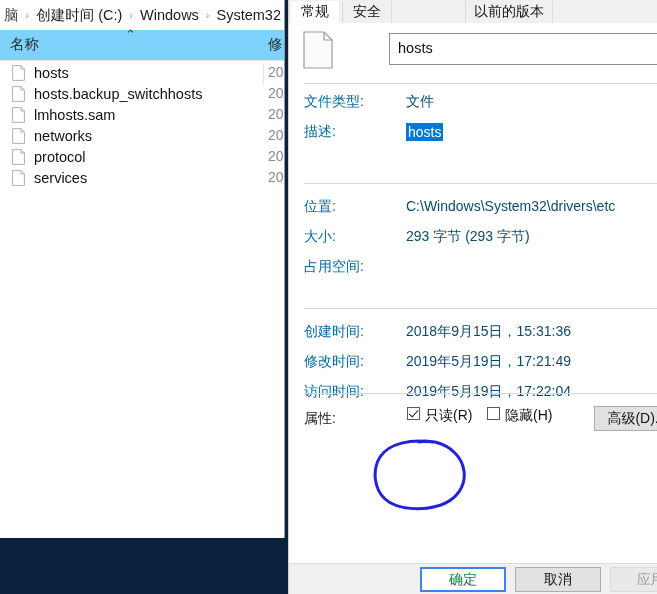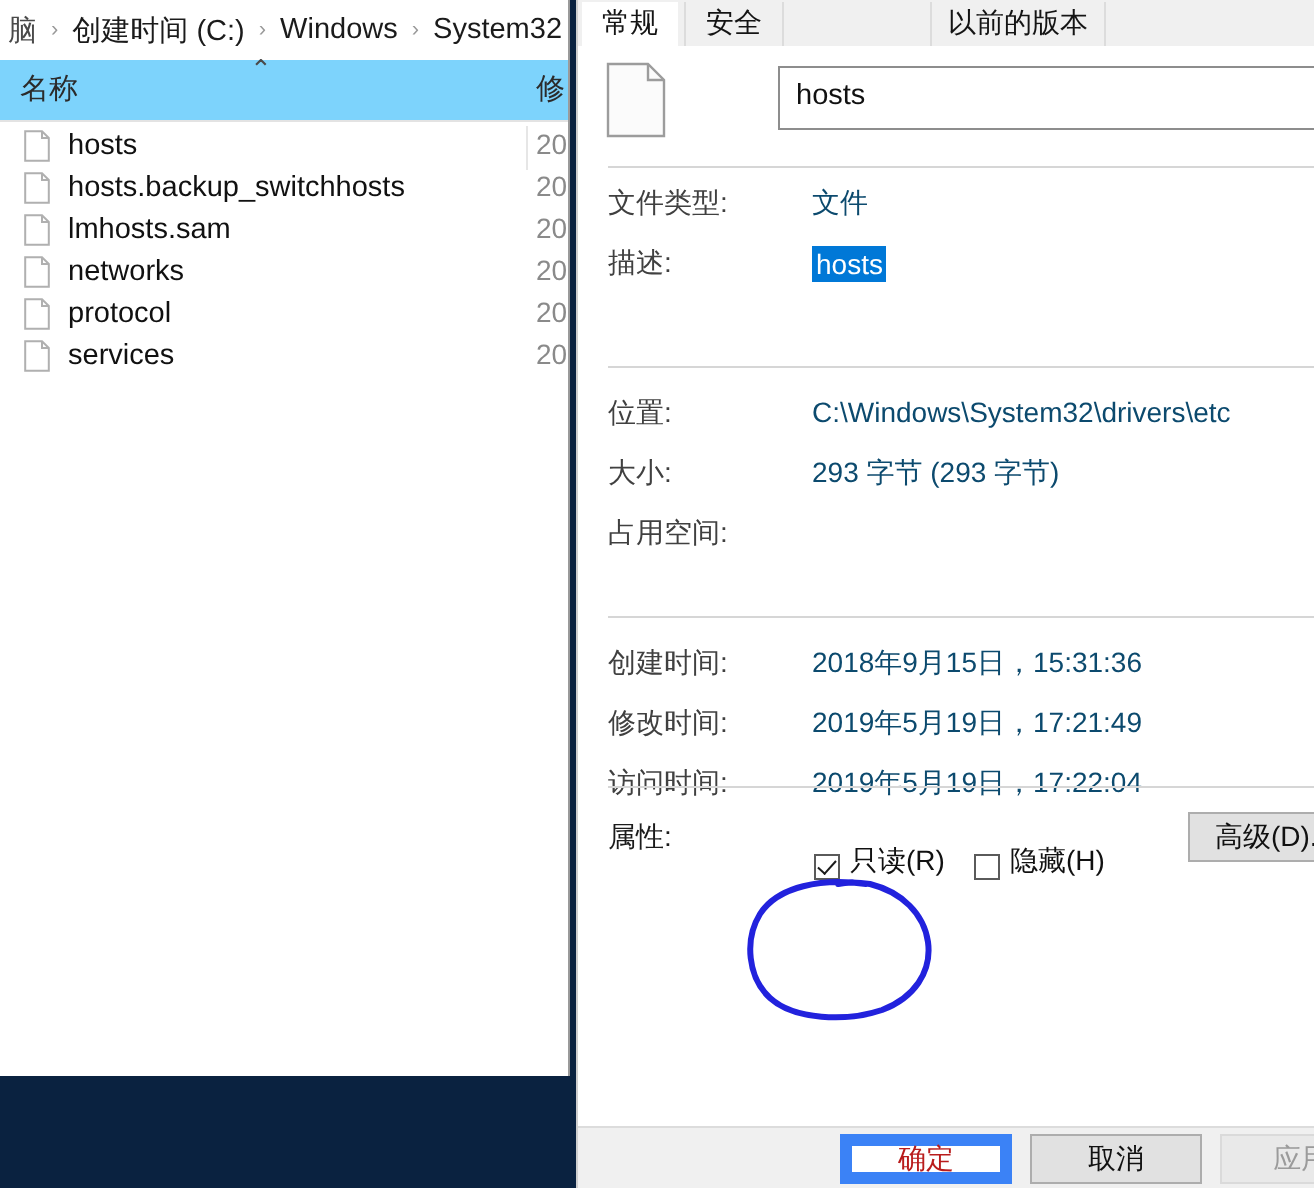--- a/index.html
+++ b/index.html
@@ -115,34 +115,34 @@
   #name-value{
     position:absolute;left:8px;top:6px;font-size:14.5px;color:#111;
   }
 
   .sep{
     position:absolute;left:15px;width:360px;height:1px;background:#d6d6d6;
   }
 
   .prow{position:absolute;left:0;width:380px;height:22px;}
   .plabel{
-    position:absolute;left:15px;font-size:14px;color:#404040;white-space:nowrap;
+    position:absolute;left:15px;font-size:14px;color:#0369a1;white-space:nowrap;
   }
   .pvalue{
     position:absolute;left:117px;font-size:14px;color:#0c4a6e;white-space:nowrap;
   }
   .pvalue.selected{
     background:#0078d7;color:#ffffff;padding:1px 2px;
   }
 
   
   #attr-row{position:absolute;left:0;top:383px;width:380px;height:26px;}
   #attr-label{position:absolute;left:15px;top:4px;font-size:14px;color:#1b1b1b;}
   .cbwrap{
-    position:absolute;top:16px;display:flex;align-items:flex-end;
+    position:absolute;top:1px;display:flex;align-items:flex-start;
     font-size:14px;color:#111;white-space:nowrap;
   }
   .cbox{
     width:13px;height:13px;border:1px solid #5a5a5a;background:#fff;
     margin-right:5px;position:relative;flex:none;box-sizing:border-box;
   }
   .cbox.checked:after{
     content:"";position:absolute;left:3px;top:0px;width:4px;height:8px;
     border:solid #1b1b1b;border-width:0 1.6px 1.6px 0;
     transform:rotate(42deg);
@@ -170,21 +170,21 @@
     border-top:1px solid #dcdcdc;
   }
   .dbtn{
     position:absolute;top:3px;height:25px;
     font-size:14px;
     display:flex;align-items:center;justify-content:center;
     box-sizing:border-box;white-space:nowrap;
   }
   #btn-ok{
     left:131px;width:86px;background:#ffffff;
-    border:6px solid #3b82f6;color:#b91c1c;
+    border:2px solid #3b82f6;color:#15803d;
   }
   #btn-cancel{
     left:226px;width:86px;background:#e1e1e1;border:1px solid #adadad;color:#111;
   }
   #btn-apply{
     left:321px;width:86px;background:#e9e9e9;border:1px solid #dadada;color:#9b9b9b;
   }
 </style>
 </head>
 <body>

